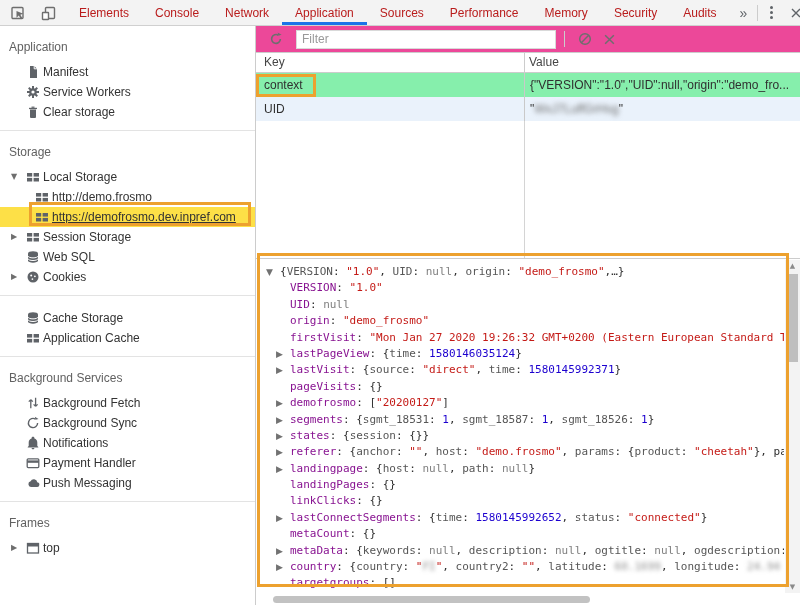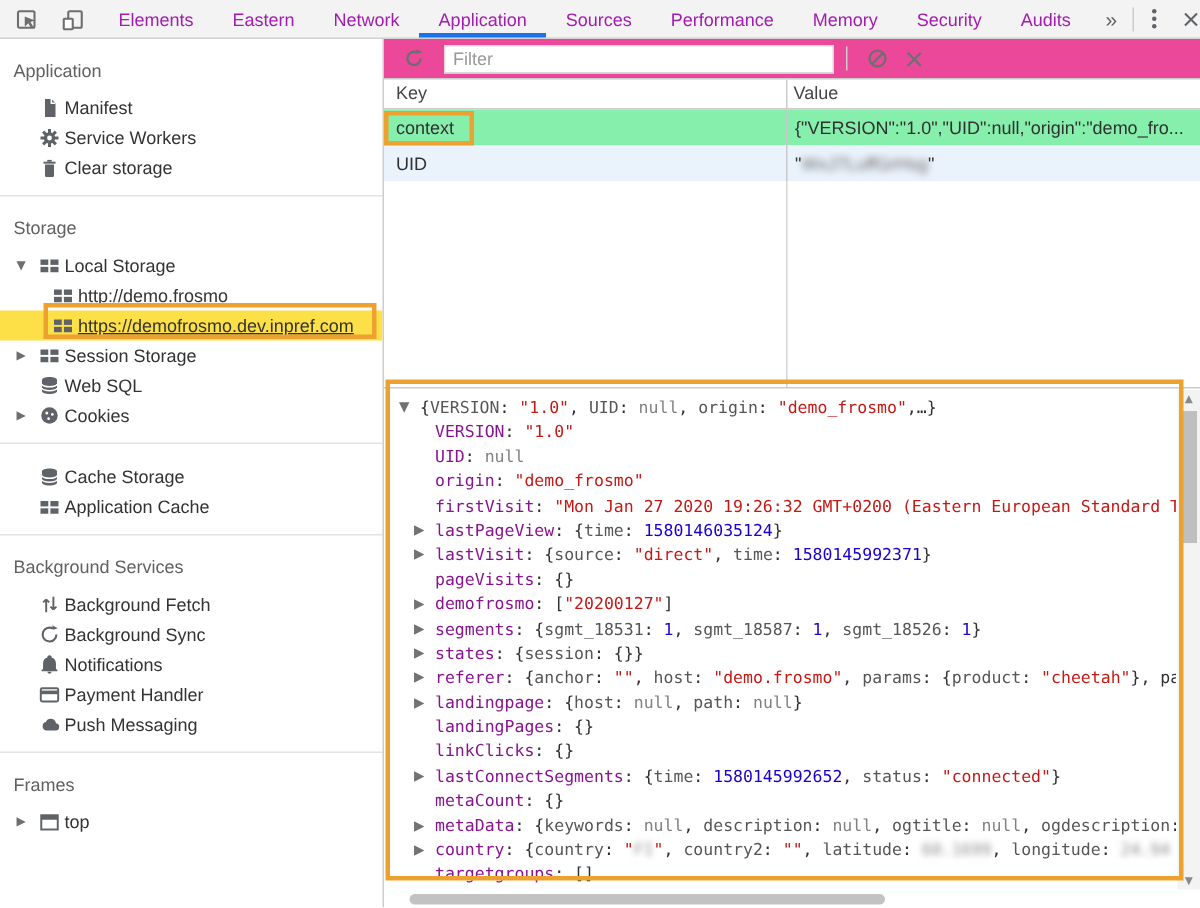--- a/index.html
+++ b/index.html
@@ -5,21 +5,21 @@
   * { margin:0; padding:0; box-sizing:border-box; }
   html,body { width:800px; height:605px; overflow:hidden; background:#fff;
     font-family:"Liberation Sans", sans-serif; font-size:12px; color:#303030; }
   .app { width:800px; height:605px; display:flex; flex-direction:column; }
 
   
   .tabbar { height:26px; background:#f3f3f3; border-bottom:1px solid #d0d0d0;
     display:flex; align-items:stretch; flex:0 0 26px; }
   .tb-icons { display:flex; align-items:center; padding:0 6px 0 7px; gap:9px; }
   .tb-sep { width:1px; height:16px; background:#ccc; align-self:center; }
-  .tab { display:flex; align-items:center; padding:0 13px; color:#a21caf; cursor:default; position:relative; }
+  .tab { display:flex; align-items:center; padding:0 13px; color:#b91c1c; cursor:default; position:relative; }
   .tab.active { box-shadow:inset 0 -3px 0 #1a73e8; }
   .tab-more { display:flex; align-items:center; padding:0 10px; color:#5f6368; font-size:14px; }
   .tb-right { margin-left:auto; display:flex; align-items:center; gap:4px; padding-right:6px; }
   .kebab { display:inline-flex; flex-direction:column; align-items:center; gap:2px; padding:4px 8px; }
   .kebab i { width:3px; height:3px; border-radius:50%; background:#5f6368; }
   .icbtn { display:flex; align-items:center; justify-content:center; width:22px; height:22px; }
 
   
   .cols { flex:1; display:flex; min-height:0; }
 
@@ -104,21 +104,21 @@
       </span>
       <span class="icbtn">
         <svg width="16" height="16" viewBox="0 0 16 16">
             <rect x="4.5" y="2.5" width="9" height="11" rx="1" fill="none" stroke="#6e6e6e" stroke-width="1.4"></rect>
             <rect x="1.5" y="7.5" width="6" height="7" rx="0.5" fill="#fff" stroke="#6e6e6e" stroke-width="1.4"></rect>
           </svg>
       </span>
     </div>
     <div class="tb-sep"></div>
     <div class="tab">Elements</div>
-    <div class="tab">Eastern</div>
+    <div class="tab">Console</div>
     <div class="tab">Network</div>
     <div class="tab active">Application</div>
     <div class="tab">Sources</div>
     <div class="tab">Performance</div>
     <div class="tab">Memory</div>
     <div class="tab">Security</div>
     <div class="tab">Audits</div>
     <div class="tab-more">»</div>
     <div class="tb-right">
       <div class="tb-sep"></div>

